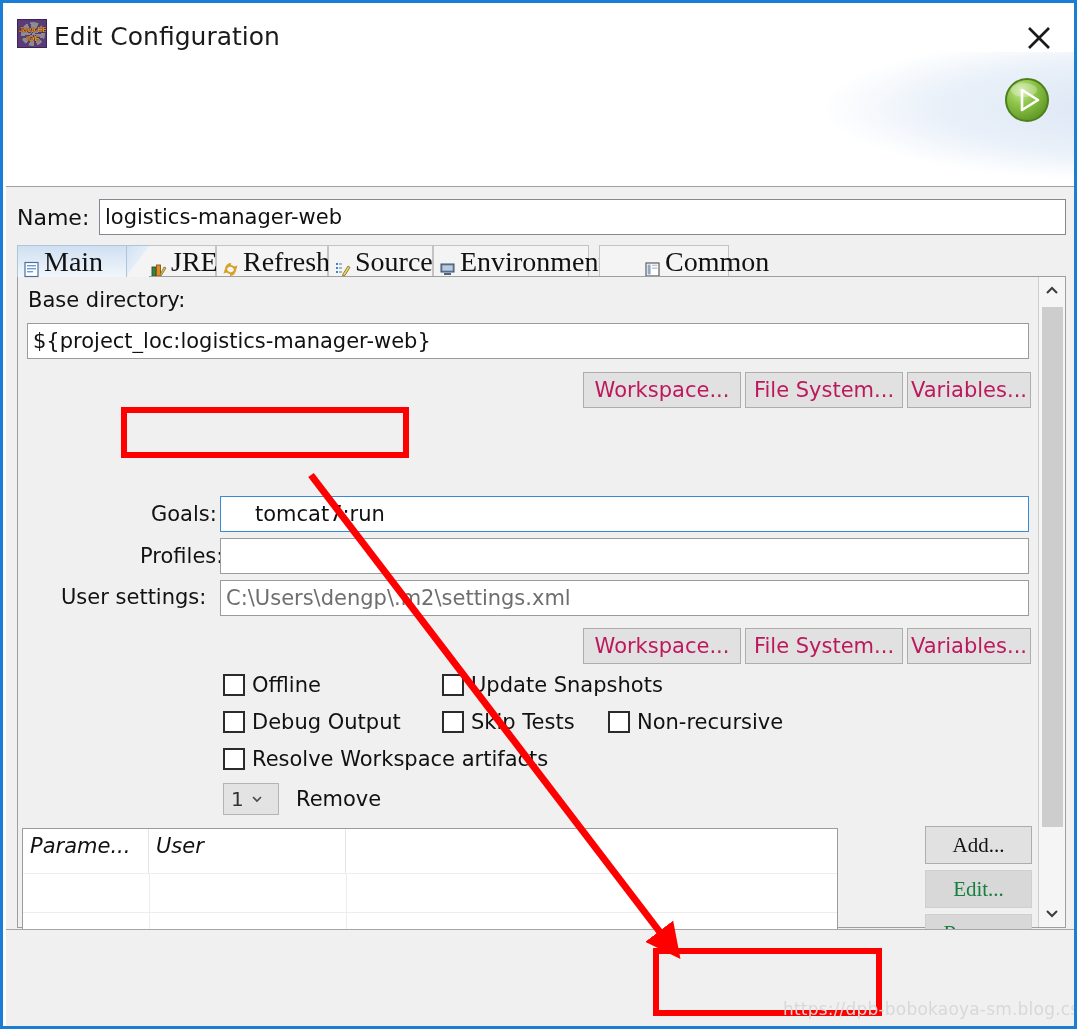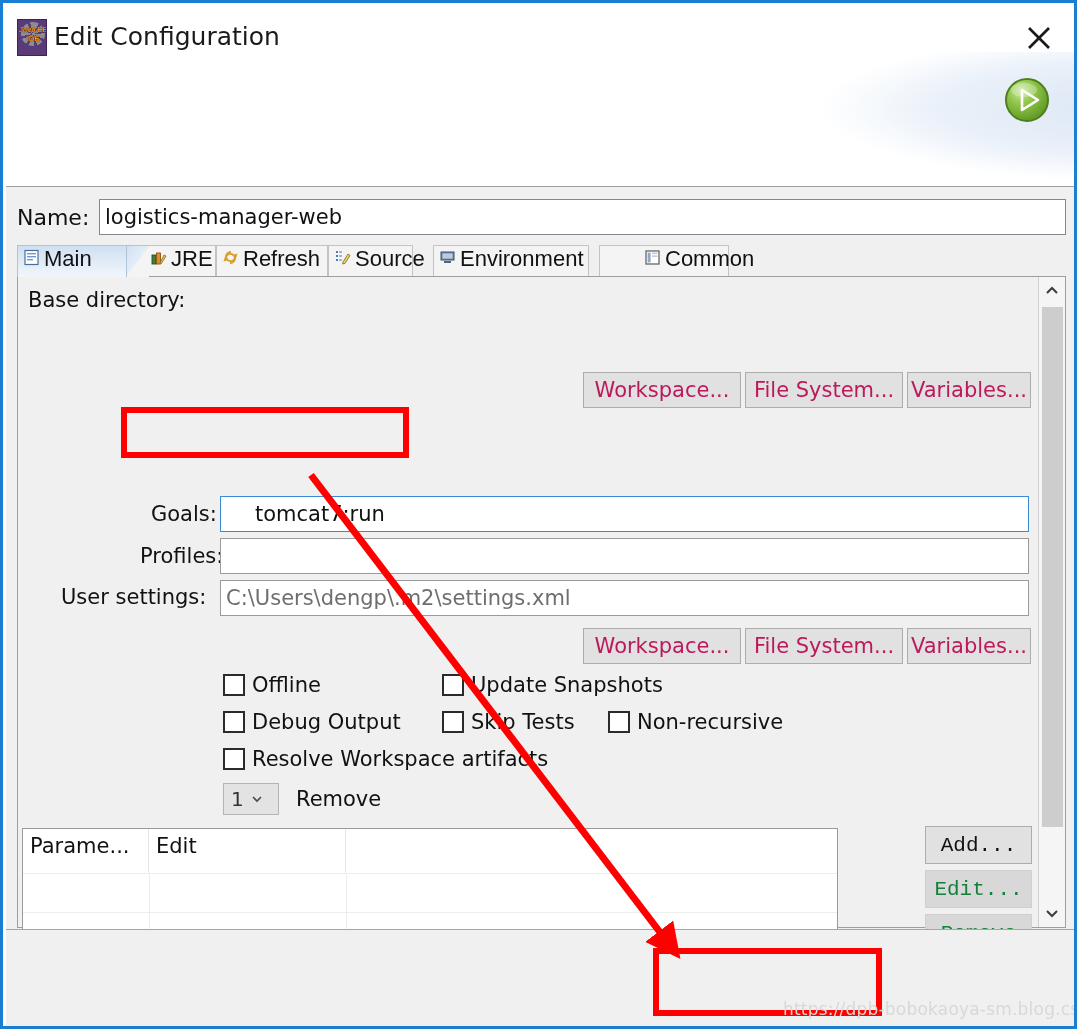--- a/index.html
+++ b/index.html
@@ -22,21 +22,21 @@
   #titlebar{
     position:absolute;left:3px;top:3px;width:1071px;height:180px;
     background:#ffffff;
   }
   .swoosh{
     position:absolute;right:0;top:46px;width:300px;height:140px;
     background:radial-gradient(ellipse at 120% 40%, #dbe6f4 0%, #e9f0f9 38%, rgba(255,255,255,0) 62%);
     pointer-events:none;
   }
   #app-icon{
-    position:absolute;left:11px;top:13px;width:30px;height:37px;
+    position:absolute;left:11px;top:13px;width:30px;height:29px;
     background:#5a3a78;
     border:1px solid #3d2456;
     box-sizing:border-box;
     overflow:hidden;
   }
   #app-icon .gear{
     position:absolute;left:3px;top:2px;width:24px;height:24px;
     border-radius:50%;
     background:
       conic-gradient(#8d8d8d 0 8%, #5a3a78 8% 12%, #8d8d8d 12% 20%, #5a3a78 20% 24%,
@@ -105,24 +105,24 @@
   
   #tabstrip{
     position:absolute;left:11px;top:58px;width:1049px;height:32px;
   }
   .tab{
     position:absolute;top:0;height:32px;
     box-sizing:border-box;
     background:#f4f4f4;
     border:1px solid #c3c3c3;
     border-bottom:none;
-    display:flex;align-items:flex-start;
+    display:flex;align-items:center;
     padding:0 7px 0 5px;
-    font-size:22px;color:#111;
-    font-family:Liberation Sans, sans-serif;
+    font-size:28px;color:#111;
+    font-family:Liberation Serif, serif;
     white-space:nowrap;
     cursor:pointer;
   }
   .tab.active{
     background:linear-gradient(to bottom,#cfe0f2 0%,#e2ecf7 55%,#f1f6fb 100%);
     border-color:#b0c4d8;
     z-index:3;
   }
   .tab .ticon{
     width:17px;height:17px;margin-right:4px;flex:0 0 auto;
@@ -230,21 +230,21 @@
   #param-table .vline{
     position:absolute;top:44px;width:1px;height:78px;background:#ededed;
   }
 
   
   #side-btns{position:absolute;left:917px;top:737px;width:107px;height:126px;}
   #side-btns .sbtn{
     position:absolute;left:0;width:107px;height:38px;
     box-sizing:border-box;
     display:flex;align-items:center;justify-content:center;
-    font-size:21px;font-family:Liberation Mono, monospace;
+    font-size:21px;font-family:Liberation Serif, serif;
     background:#e1e1e1;border:1px solid #adadad;color:#111;cursor:pointer;
   }
   #side-btns .sbtn.disabled{color:#15803d;background:#d8d8d8;border-color:#cfcfcf;cursor:default;}
 
   
   #footer-sep{
     position:absolute;left:3px;top:926px;width:1071px;height:1px;background:#a6a6a6;
   }
   #footer{
     position:absolute;left:3px;top:927px;width:1071px;height:99px;background:#f0f0f0;
@@ -341,21 +341,21 @@
           <svg width="17" height="17" viewBox="0 0 17 17">
             <path d="M4 11 a4.6 4.6 0 1 1 4 3" fill="none" stroke="#d9a028" stroke-width="1.8"></path>
             <polygon points="3,8 6.6,11 1.4,12.5" fill="#d9a028"></polygon>
             <path d="M13 6 a4.6 4.6 0 1 1 -4 -3" fill="none" stroke="#d9a028" stroke-width="1.8"></path>
             <polygon points="14,9 10.4,6 15.6,4.5" fill="#d9a028"></polygon>
           </svg>
         </span>
         <span>Refresh</span>
       </div>
 
-      <div class="tab" style="left:311px;width:85px;">
+      <div class="tab" style="left:311px;width:105px;">
         <span class="ticon">
           <svg width="17" height="17" viewBox="0 0 17 17">
             <rect x="2" y="2" width="2" height="2" fill="#4a7fb5"></rect>
             <rect x="2" y="6" width="2" height="2" fill="#4a7fb5"></rect>
             <rect x="2" y="10" width="2" height="2" fill="#4a7fb5"></rect>
             <path d="M5 3 h3 M5 7 h3 M5 11 h3" stroke="#4a7fb5" stroke-width="1"></path>
             <path d="M9 13 L14 5 L16 6.4 L11 14.4 L8.6 15 Z" fill="#e8d36a" stroke="#8a7620" stroke-width="0.9"></path>
           </svg>
         </span>
         <span>Source</span>
@@ -395,20 +395,21 @@
         </div>
         <div class="thumb"></div>
         <div class="arrow down">
           <svg width="16" height="12" viewBox="0 0 16 12">
             <polyline points="3,4 8,9 13,4" fill="none" stroke="#3c3c3c" stroke-width="2"></polyline>
           </svg>
         </div>
       </div>
 
       <div class="section-label" style="left:10px;top:11px;">Base directory:</div>
+      <input class="txtbox" style="left: 9px; top: 46px; width: 1002px; height: 36px;" type="text" value="${project_loc:logistics-manager-web}">
 
       <div class="btn" style="left:565px;top:95px;width:158px;height:36px;">Workspace...</div>
       <div class="btn" style="left:727px;top:95px;width:158px;height:36px;">File System...</div>
       <div class="btn" style="left:889px;top:95px;width:124px;height:36px;">Variables...</div>
 
       <div class="section-label" style="left:133px;top:225px;">Goals:</div>
       <input class="txtbox focused" style="left: 202px; top: 219px; width: 809px; height: 36px; padding-left: 34px;" type="text" value="tomcat7:run">
 
       <div class="section-label" style="left:122px;top:267px;">Profiles:</div>
       <input class="txtbox" style="left: 202px; top: 261px; width: 809px; height: 36px;" type="text" value="">
@@ -450,24 +451,24 @@
       <div id="threads-combo" style="left:205px;top:506px;">
         <span class="val">1</span>
         <span class="chev">
           <svg width="14" height="10" viewBox="0 0 14 10">
             <polyline points="3,3 7,7 11,3" fill="none" stroke="#4a4a4a" stroke-width="1.6"></polyline>
           </svg>
         </span>
       </div>
       <div id="threads-label" style="left:278px;top:510px;">Remove</div>
 
-      <div id="param-table" style="left:4px;top:551px;width:816px;height:122px;">
+      <div id="param-table" style="left:4px;top:551px;width:816px;height:122px;font-style:italic;">
         <div class="hdr">
           <div class="hcell c0">Parame...</div>
-          <div class="hcell c1">Edit</div>
+          <div class="hcell c1">User</div>
           <div class="hcell c2"></div>
         </div>
         <div class="gridline" style="top:44px;"></div>
         <div class="gridline" style="top:83px;"></div>
         <div class="gridline" style="top:120px;"></div>
         <div class="vline" style="left:126px;"></div>
         <div class="vline" style="left:323px;"></div>
       </div>
 
       <div id="side-btns" style="left:907px;top:549px;">

